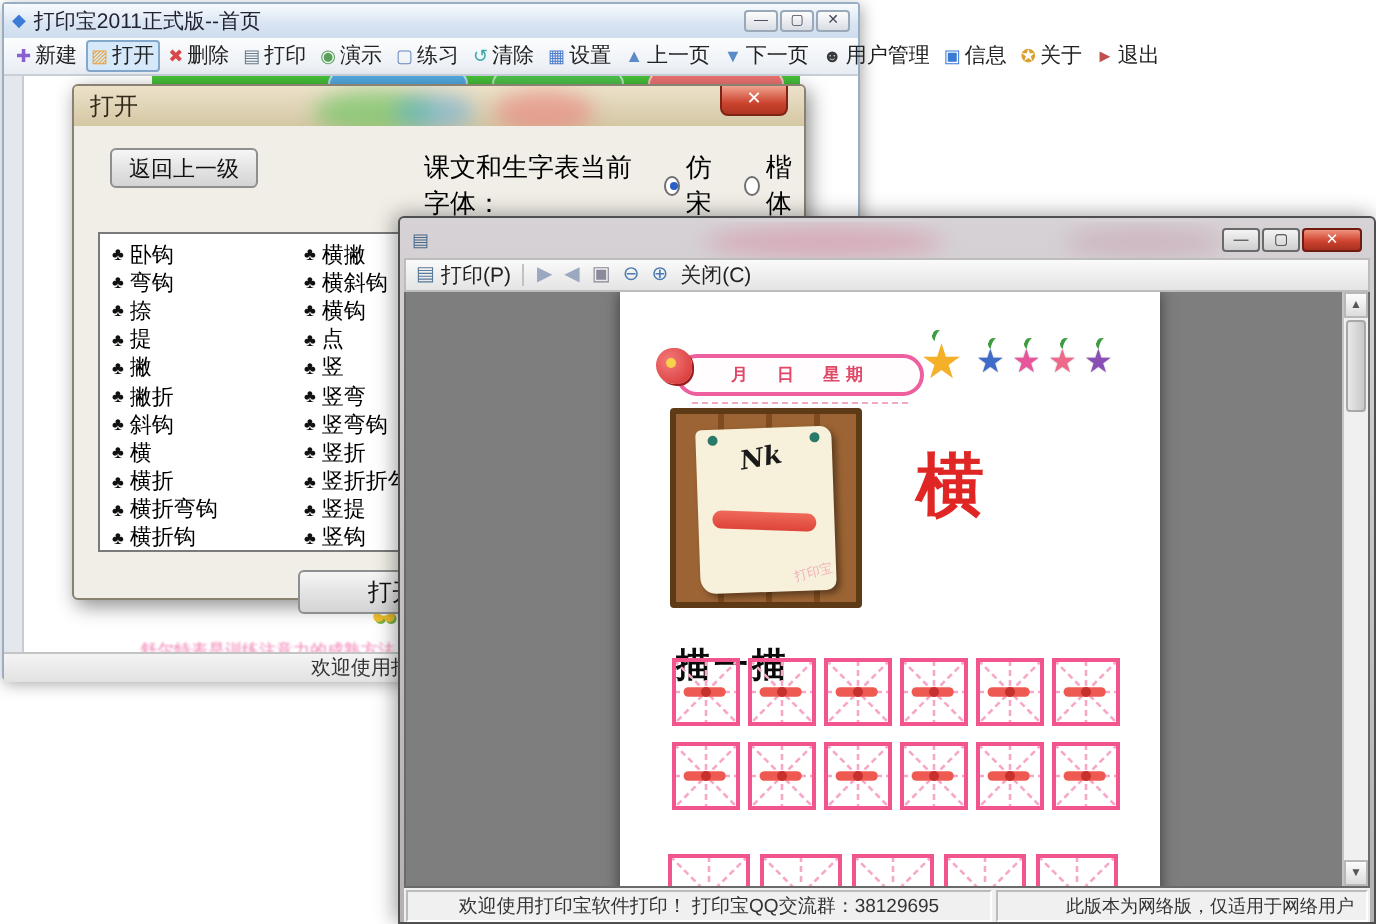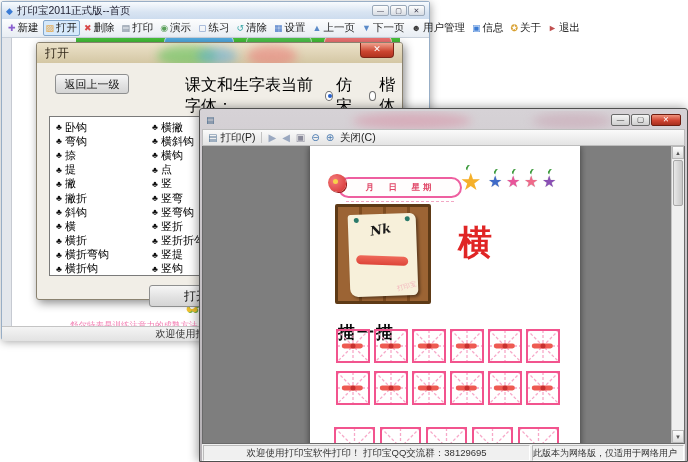--- a/index.html
+++ b/index.html
@@ -42,21 +42,21 @@
                 border-radius:2px 2px 0 0;overflow:hidden;display:flex;align-items:center;
                 padding:0 8px;font-size:12px;color:#32291a}
   .glassblob{position:absolute;border-radius:50%;filter:blur(5px);opacity:.5}
   #dlg-close{position:absolute;right:8px;top:0;width:34px;height:15px;z-index:2;
              background:linear-gradient(#f0a28e,#cc4530 60%,#b03420);border:1px solid #7e2416;border-top:none;
              border-radius:0 0 4px 4px;color:#fff;font-size:9px;text-align:center;line-height:13px;font-weight:bold}
   #dlg-body{position:relative;height:238px}
   .btn{background:linear-gradient(#f6f6f6,#e2e2e2 55%,#d4d4d4);border:1px solid #8e8f8f;border-radius:3px;
        font-size:11px;color:#111;display:flex;align-items:center;justify-content:center}
   #back-btn{position:absolute;left:18px;top:11px;width:74px;height:20px}
-  #font-row{position:absolute;left:148px;top:12px;display:flex;align-items:flex-end;gap:10px;font-size:16px;color:#000}
+  #font-row{position:absolute;left:175px;top:12px;display:flex;align-items:flex-end;gap:10px;font-size:13px;color:#000}
   .radio-opt{display:flex;align-items:center;gap:3px}
   .radio{width:10px;height:10px;border:1px solid #707070;border-radius:50%;background:#fff;position:relative}
   .radio.checked::after{content:"";position:absolute;left:2px;top:2px;width:4px;height:4px;border-radius:50%;background:#2860c8}
   #stroke-list{position:absolute;left:12px;top:53px;width:292px;height:160px;background:#fff;
                border:1px solid #7a7a7a;font-size:11px;color:#000;overflow:hidden}
   .stroke-col{position:absolute;top:3px}
   .stroke-item{display:flex;align-items:center;gap:3px;height:14.2px}
   .stroke-item .ic{font-size:9px;color:#111}
   #open-btn{position:absolute;left:112px;top:222px;width:94px;height:22px;font-size:12px}
 
@@ -79,21 +79,21 @@
   #page{position:absolute;left:107px;top:0;width:270px;height:330px;background:#fff;
         box-shadow:0 0 7px rgba(0,0,0,.55)}
   #pv-scroll{position:absolute;right:0;top:0;width:13px;height:100%;background:#f0f0f0;border-left:1px solid #c4c4c4;font-size:6px;color:#555}
   .sc-arrow{height:13px;text-align:center;line-height:13px;background:linear-gradient(#fdfdfd,#dcdcdc);border:1px solid #b8b8b8}
   .sc-arrow.bottom{position:absolute;bottom:0;left:0;right:0}
   #sc-thumb{position:absolute;left:1px;top:14px;width:10px;height:46px;background:linear-gradient(90deg,#e8e8e8,#c8c8c8);border:1px solid #a8a8a8;border-radius:2px}
   #pv-status{height:17px;display:flex;align-items:stretch;gap:2px;background:#f0f0f0;padding:1px 1px 0 1px;font-size:10px;color:#333}
   .st-panel{border:1px solid #bbb;border-right-color:#fff;border-bottom-color:#fff;display:flex;align-items:center;padding:0 6px;background:#f0f0f0;white-space:nowrap;overflow:hidden}
   #st-left{width:96px}
   #st-center{flex:1;justify-content:center;font-size:9.5px}
-  #st-right{width:152px;font-size:9px;justify-content:flex-end}
+  #st-right{width:186px;font-size:9px;justify-content:flex-end}
 
   
   #date-banner{position:absolute;left:28px;top:31px;width:124px;height:21px;border:2px solid #ee5fa0;
                border-radius:11px;background:#fffdfd;display:flex;align-items:center;justify-content:center;
                font-size:8.5px;color:#e04868;letter-spacing:3px;font-weight:bold}
   #banner-bow{position:absolute;left:18px;top:28px;width:18px;height:18px;border-radius:50% 50% 45% 55%;
               background:radial-gradient(circle at 35% 35%,#f47b7b,#d42f2f);box-shadow:1px 1px 0 #9c1f1f;z-index:2}
   #banner-bow::after{content:"";position:absolute;left:5px;top:5px;width:5px;height:5px;border-radius:50%;background:#f7d24a}
   #banner-dots{position:absolute;left:36px;top:55px;width:108px;border-bottom:1px dashed #f2a8c4}
   .star{position:absolute;line-height:1}

